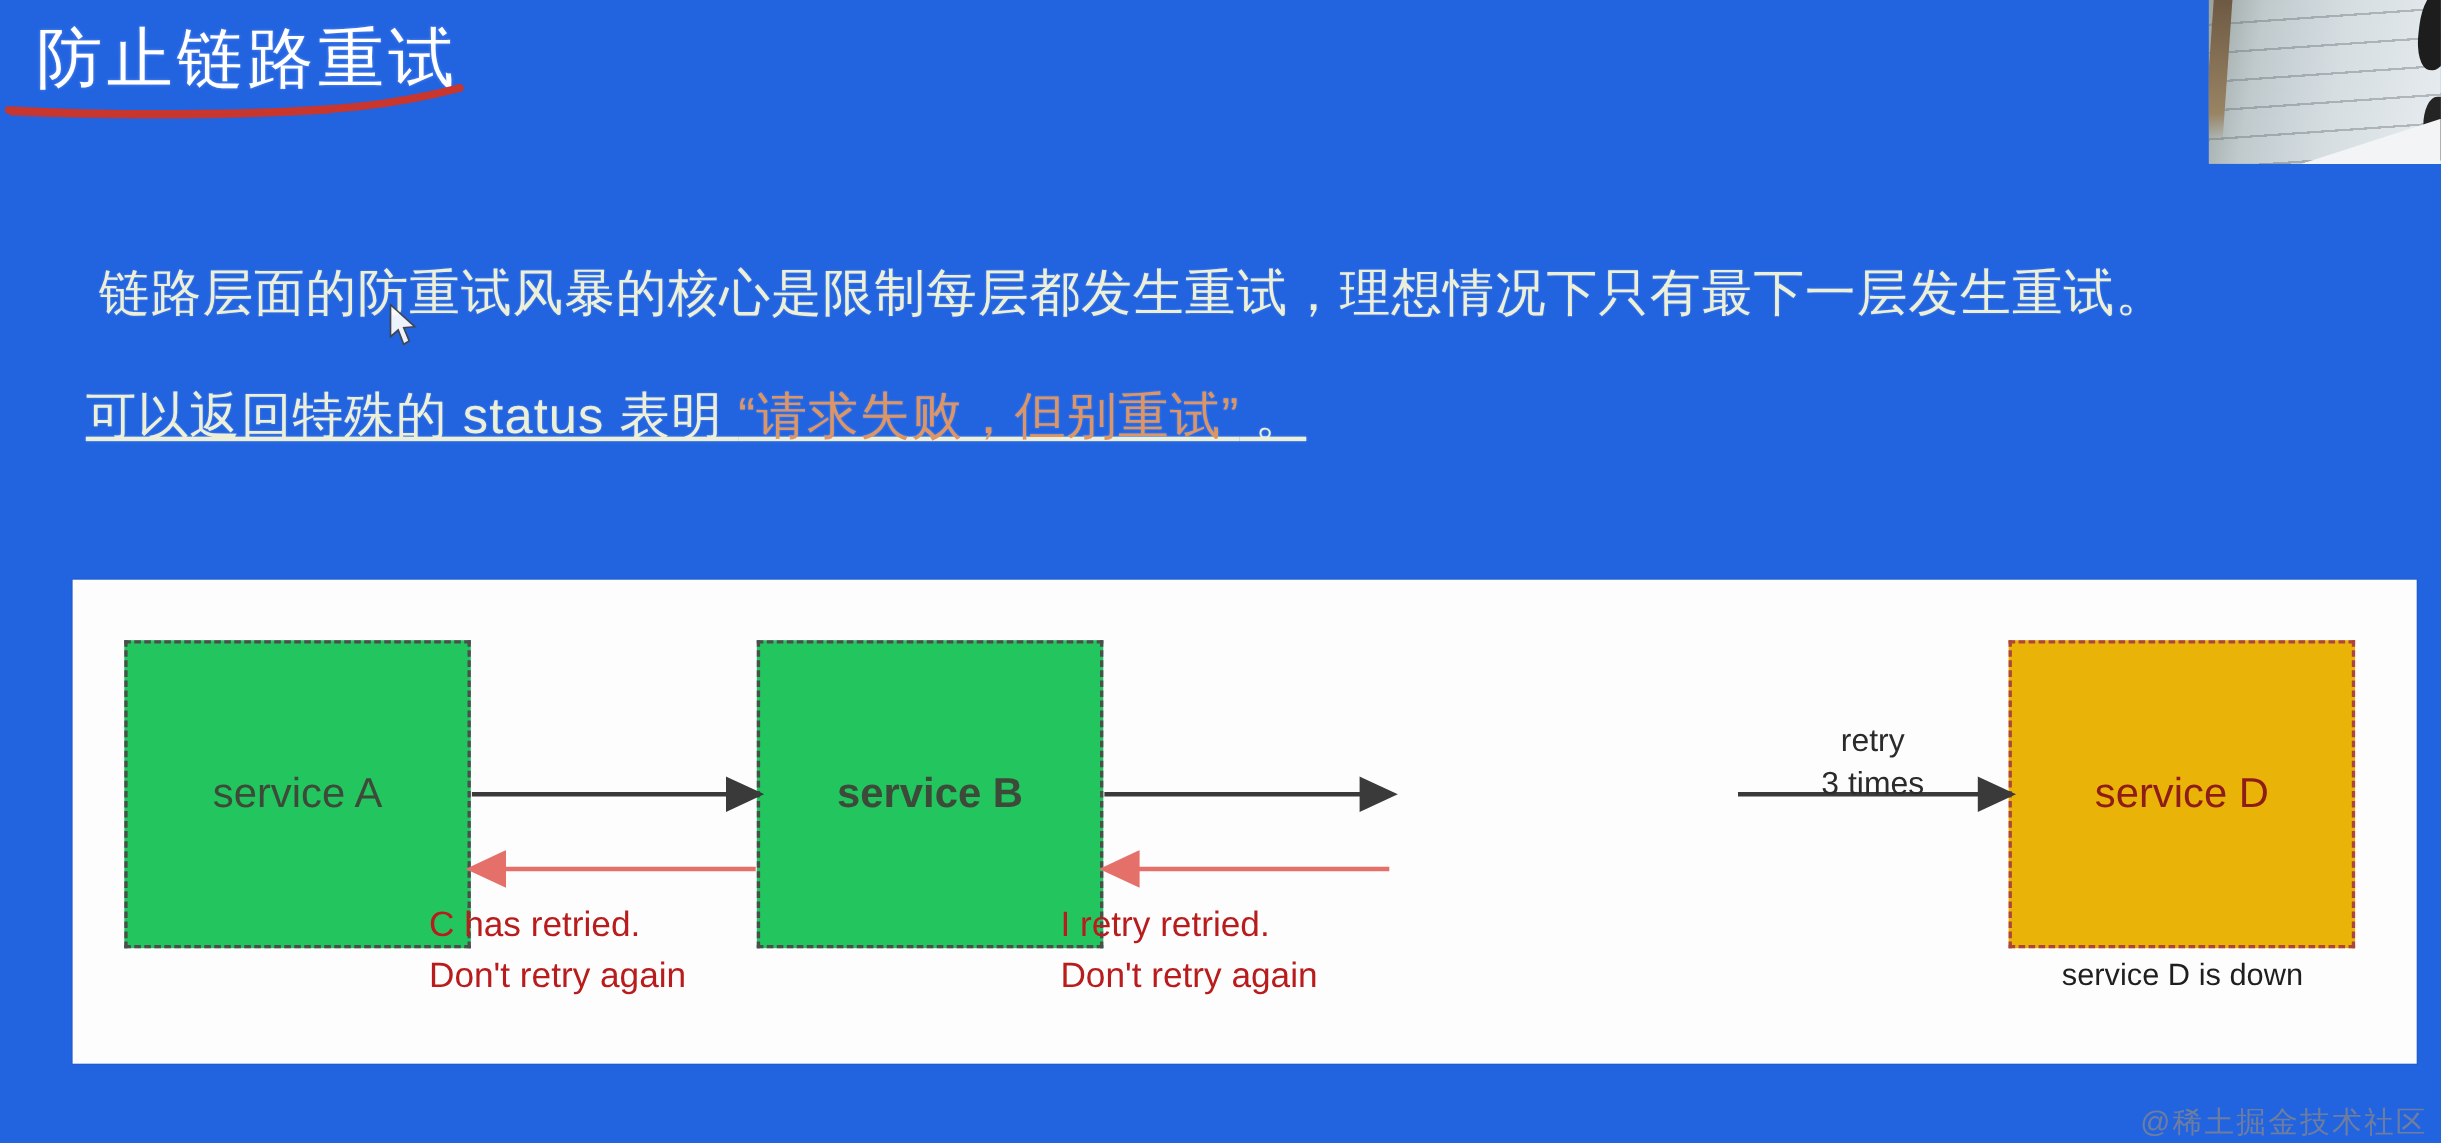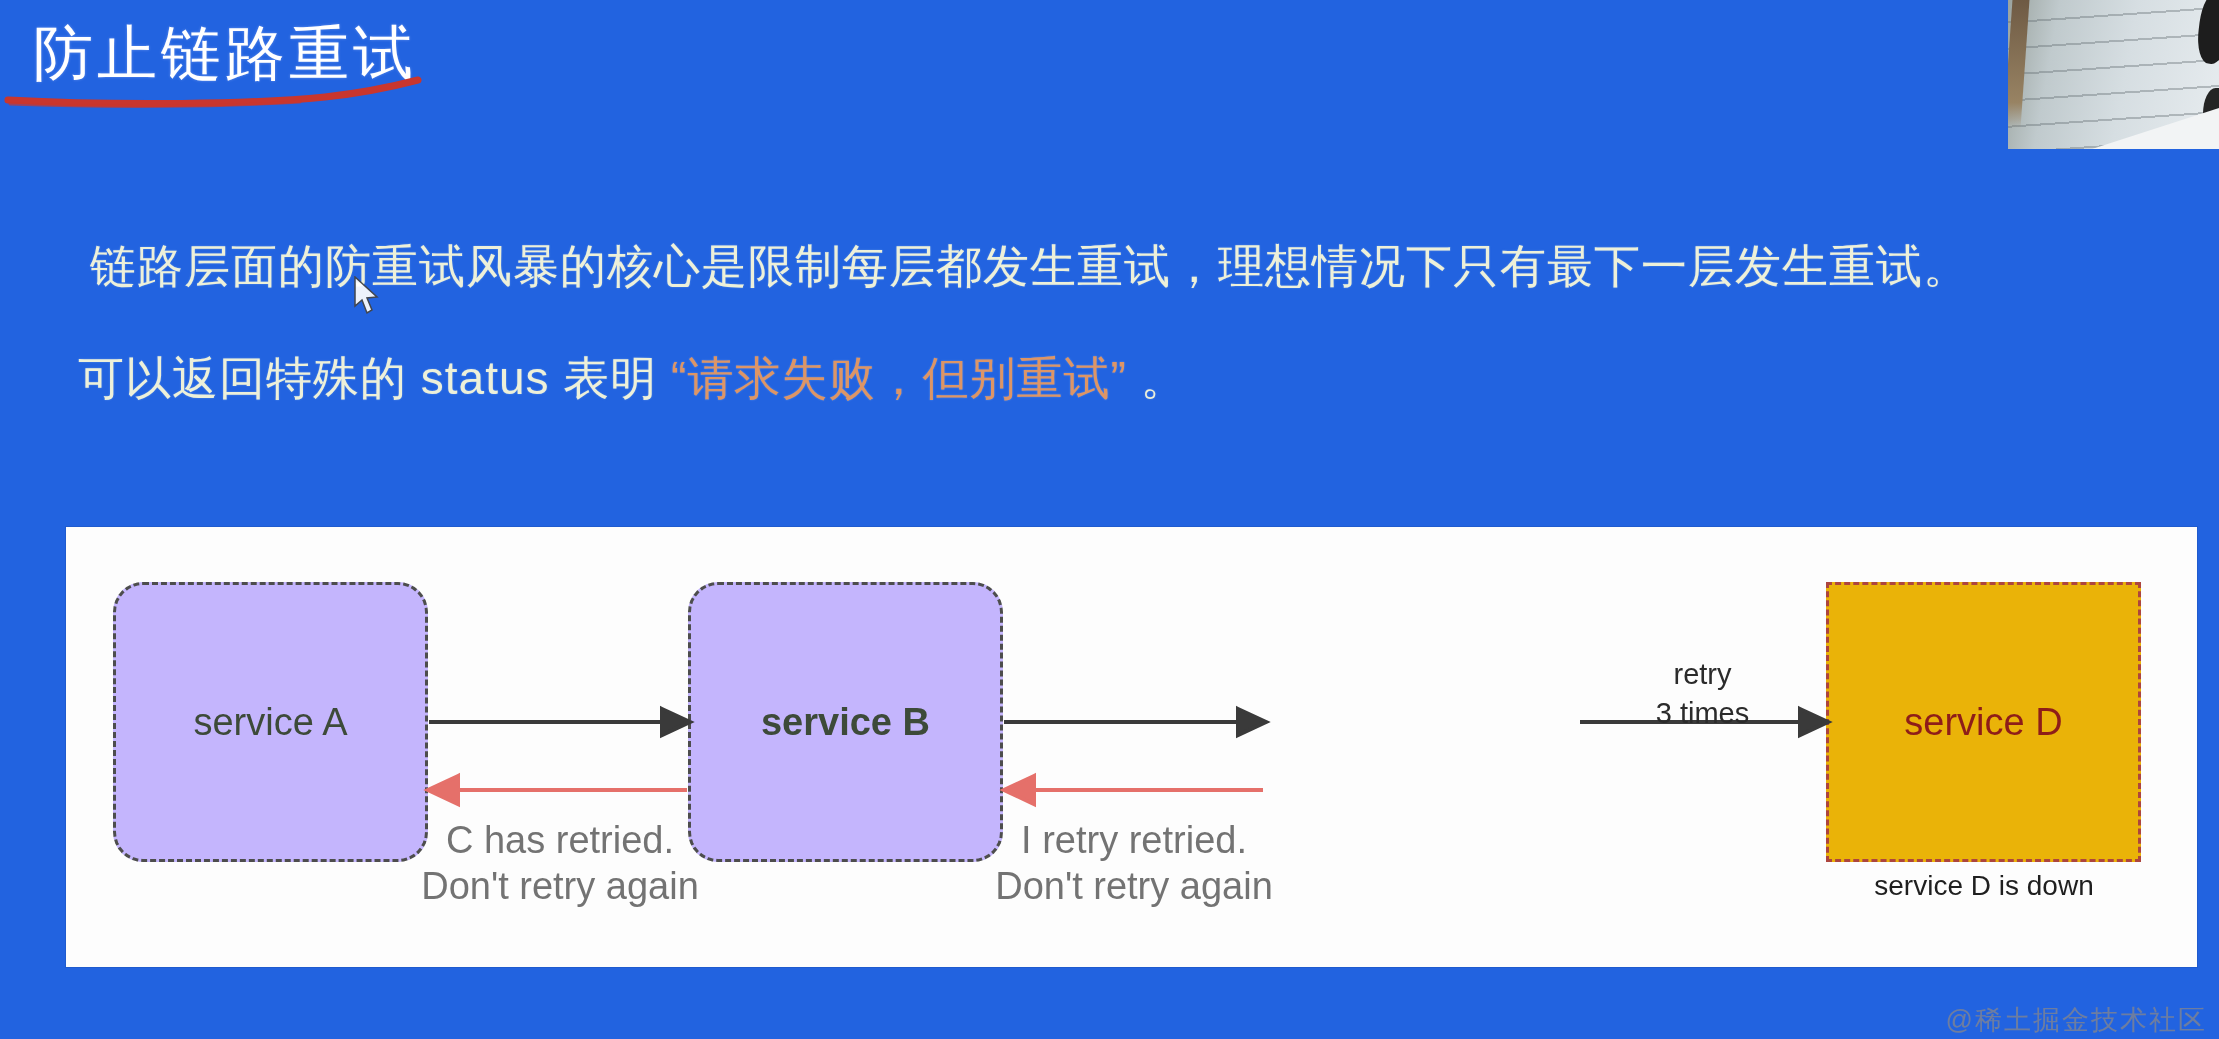--- a/index.html
+++ b/index.html
@@ -16,53 +16,53 @@
     text-shadow:0 0 3px rgba(180,200,255,.45);
   }
   .underline-svg{position:absolute;left:0;top:76px;}
 
   
   .para{
     position:absolute;left:78px;color:#edf0d9;font-size:46px;letter-spacing:1px;
     white-space:nowrap;text-shadow:0 0 2px rgba(200,230,255,.35);
   }
   .para1{top:236px;margin-left:12px;}
-  .para2{top:348px;}
+  .para2{top:348px;text-decoration:underline;}
   .hl{color:#dd9566;}
 
   
   .cursor{position:absolute;left:352px;top:276px;}
 
   
   .panel{
     position:absolute;left:66px;top:527px;width:2131px;height:440px;
     background:#fdfdfd;box-shadow:0 0 0 1px rgba(0,0,0,.08);
   }
   .svc{
     position:absolute;top:55px;width:315px;height:280px;box-sizing:border-box;
     border:3px dashed #4d4d4d;
     display:flex;align-items:center;justify-content:center;
     font-size:38px;
   }
-  .svc.up{background:#c4b5fd;color:#3d4a39;border-radius:30px;}
+  .svc.up{background:#22c55e;color:#3d4a39;}
   .svc.down{background:#eab308;color:#8e1d19;border-color:#ad453e;}
   .svc-a{left:47px;}
   .svc-b{left:622px;font-weight:bold;}
   .svc-c{left:1198px;}
   .svc-d{left:1760px;}
 
   .arrows{position:absolute;left:0;top:0;}
 
   .retry-label{
     position:absolute;left:1513px;top:112px;width:247px;
     text-align:center;font-size:29px;line-height:39px;color:#2b2b2b;margin-top:16px;
   }
   .note{
-    position:absolute;top:290px;width:340px;text-align:center;
-    font-size:38px;line-height:46px;color:#737373;
+    position:absolute;top:290px;width:340px;
+    font-size:32px;line-height:46px;color:#b91c1c;
   }
   .note-ab{left:324px;}
   .note-bc{left:898px;}
 
   .caption-d{
     position:absolute;left:1745px;top:343px;width:346px;text-align:center;
     font-size:28px;color:#1f1f1f;
   }
 
   

